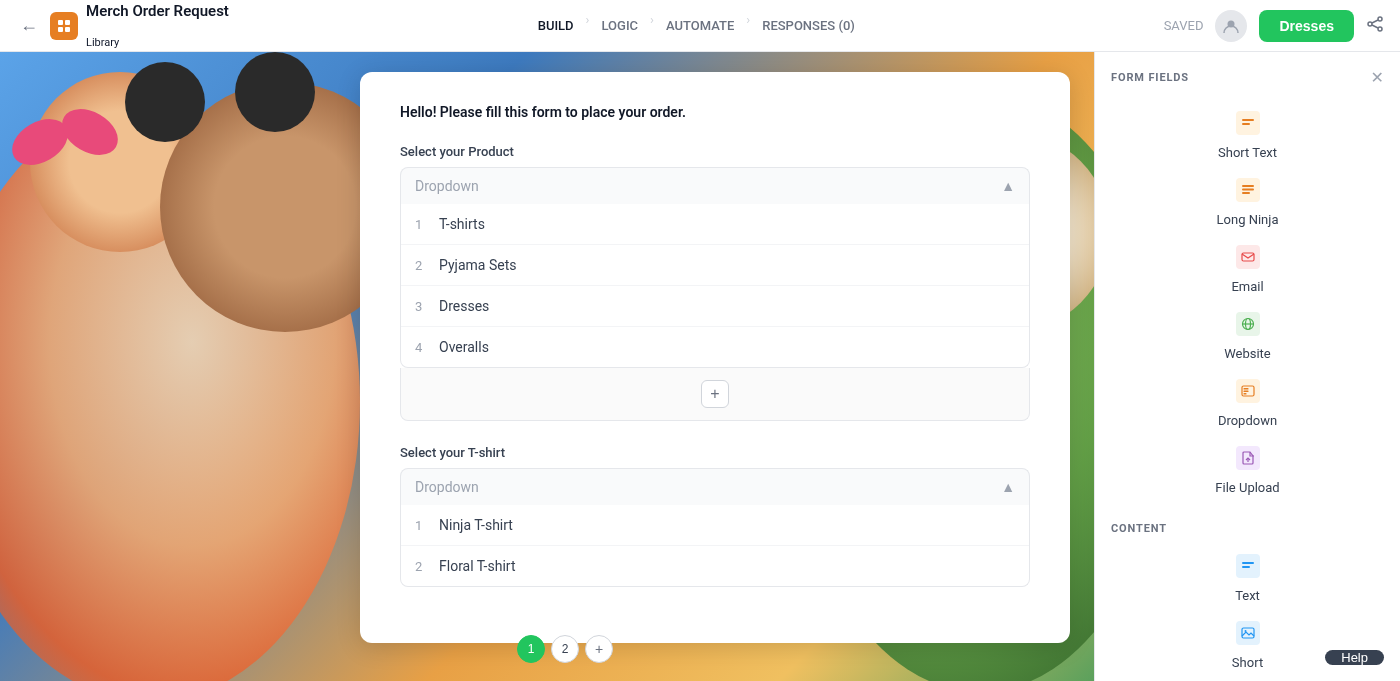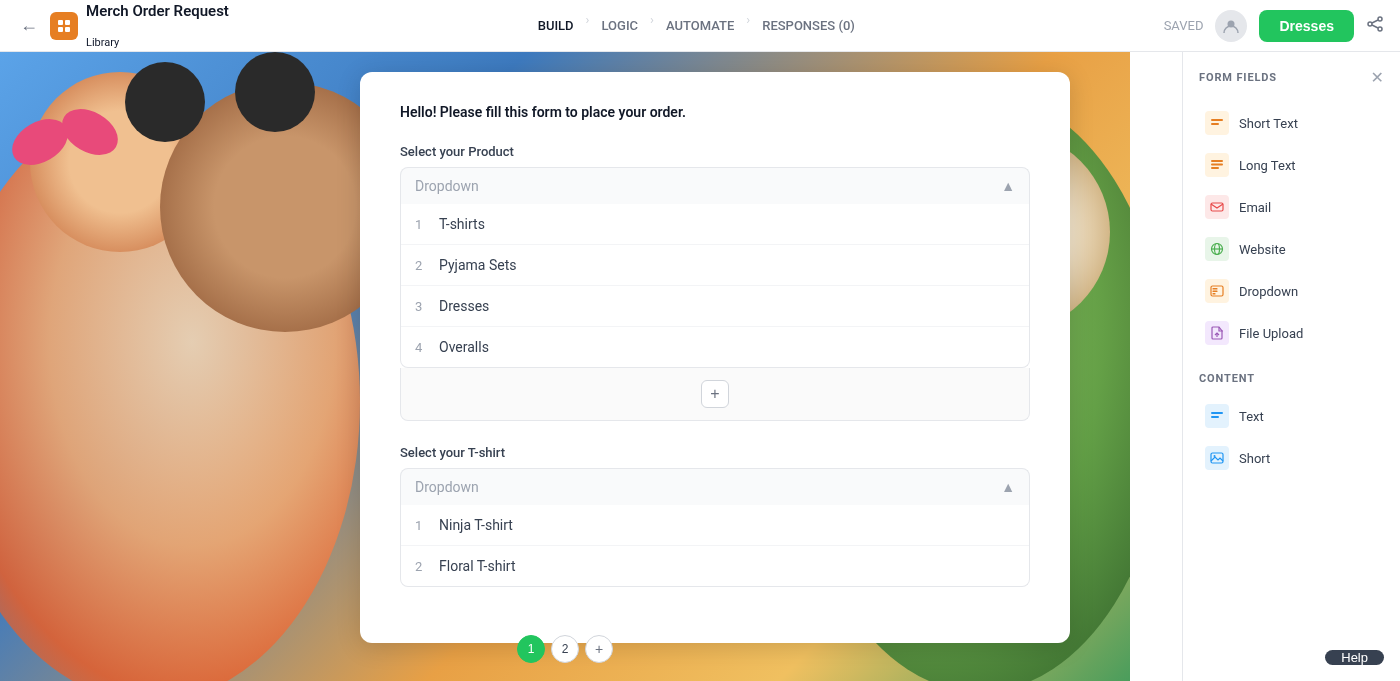--- a/index.html
+++ b/index.html
@@ -84,30 +84,30 @@
       background: white; cursor: pointer; font-size: 12px; display: flex; align-items: center; justify-content: center; color: #374151;
     }
     .page-btn.active { background: #22c55e; color: white; border-color: #22c55e; }
     .page-add {
       width: 28px; height: 28px; border-radius: 50%; border: 1px solid #d1d5db;
       background: white; cursor: pointer; font-size: 14px; display: flex; align-items: center; justify-content: center; color: #6b7280;
     }
 
     
     .right-sidebar {
-      position: absolute; top: 52px; right: 0; width: 218px; bottom: 0;
+      position: absolute; top: 52px; right: 0; width: 306px; bottom: 0;
       background: #fff; border-left: 1px solid #e5e7eb; padding: 16px;
       overflow-y: auto;
     }
     .sidebar-header { display: flex; align-items: center; justify-content: space-between; margin-bottom: 16px; }
     .sidebar-title { font-size: 11px; font-weight: 700; color: #6b7280; letter-spacing: 0.08em; text-transform: uppercase; }
     .close-btn { background: none; border: none; cursor: pointer; color: #9ca3af; font-size: 16px; }
     .field-item {
       display: flex; align-items: center; gap: 10px; padding: 8px 6px;
-      border-radius: 6px; cursor: pointer; margin-bottom: 2px;
+      border-radius: 6px; cursor: pointer; margin-bottom: 2px; flex-direction: column;
     }
     .field-icon { width: 24px; height: 24px; border-radius: 4px; display: flex; align-items: center; justify-content: center; flex-shrink: 0; }
     .field-icon.orange { background: #fff3e0; }
     .field-icon.red { background: #fde8e8; }
     .field-icon.green { background: #e8f5e9; }
     .field-icon.blue { background: #e3f2fd; }
     .field-icon.purple { background: #f3e8fd; }
     .field-label { font-size: 13px; color: #374151; }
     .section-divider { margin: 14px 0 10px 0; }
     .section-divider-title { font-size: 11px; font-weight: 700; color: #6b7280; letter-spacing: 0.08em; text-transform: uppercase; }
@@ -257,21 +257,21 @@
   </div>
 
   <div class="field-item">
     <div class="field-icon orange">
       <svg width="14" height="14" viewBox="0 0 14 14">
           <rect x="1" y="2" width="12" height="2" rx="1" fill="#e67e22"></rect>
           <rect x="1" y="5.5" width="12" height="2" rx="1" fill="#e67e22"></rect>
           <rect x="1" y="9" width="8" height="2" rx="1" fill="#e67e22"></rect>
         </svg>
     </div>
-    <span class="field-label">Long Text</span>
+    <span class="field-label">Long Ninja</span>
   </div>
 
   <div class="field-item">
     <div class="field-icon red">
       <svg width="14" height="14" viewBox="0 0 14 14">
           <rect x="1" y="3" width="12" height="8" rx="1.5" stroke="#e84a4a" stroke-width="1.2" fill="none"></rect>
           <path d="M1 4l6 4 6-4" stroke="#e84a4a" stroke-width="1.2" fill="none"></path>
         </svg>
     </div>
     <span class="field-label">Email</span>

